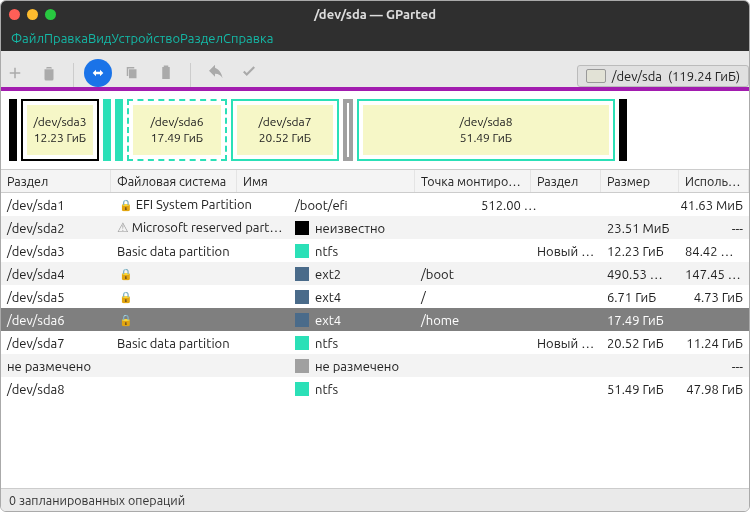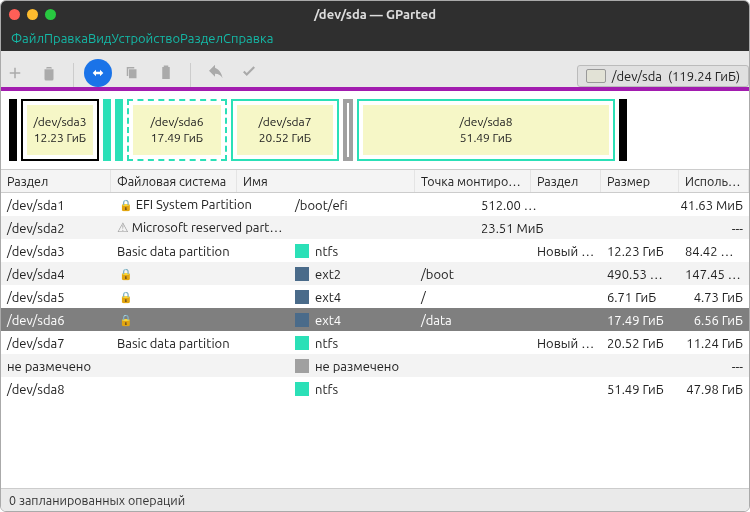--- a/index.html
+++ b/index.html
@@ -152,20 +152,21 @@
       <div class="col c-part">/dev/sda1</div>
       <div class="col c-name"> <span class="lock">🔒</span> EFI System Partition</div>
       <div class="col c-mount">/boot/efi</div>
       <div class="col c-label"></div>
       <div class="col c-size">512.00 МиБ</div>
       <div class="col c-used">41.63 МиБ</div>
     </div>
     <div class="row">
       <div class="col c-part">/dev/sda2</div>
       <div class="col c-name"> <span class="warn">⚠</span> Microsoft reserved partition</div>
+      <div class="col c-fs"><span class="fs-sw" style="background:#000000"></span>неизвестно</div>
       <div class="col c-mount"></div>
       <div class="col c-label"></div>
       <div class="col c-size">23.51 МиБ</div>
       <div class="col c-used">---</div>
     </div>
     <div class="row">
       <div class="col c-part">/dev/sda3</div>
       <div class="col c-name"> Basic data partition</div>
       <div class="col c-fs"><span class="fs-sw" style="background:#2be0b7"></span>ntfs</div>
       <div class="col c-mount"></div>
@@ -188,24 +189,23 @@
       <div class="col c-fs"><span class="fs-sw" style="background:#4a6b8a"></span>ext4</div>
       <div class="col c-mount">/</div>
       <div class="col c-label"></div>
       <div class="col c-size">6.71 ГиБ</div>
       <div class="col c-used">4.73 ГиБ</div>
     </div>
     <div class="row selected">
       <div class="col c-part">/dev/sda6</div>
       <div class="col c-name"> <span class="lock">🔒</span> </div>
       <div class="col c-fs"><span class="fs-sw" style="background:#4a6b8a"></span>ext4</div>
-      <div class="col c-mount">/data</div>
+      <div class="col c-mount">/home</div>
       <div class="col c-label"></div>
       <div class="col c-size">17.49 ГиБ</div>
-      <div class="col c-used">6.56 ГиБ</div>
     </div>
     <div class="row">
       <div class="col c-part">/dev/sda7</div>
       <div class="col c-name"> Basic data partition</div>
       <div class="col c-fs"><span class="fs-sw" style="background:#2be0b7"></span>ntfs</div>
       <div class="col c-mount"></div>
       <div class="col c-label">Новый том</div>
       <div class="col c-size">20.52 ГиБ</div>
       <div class="col c-used">11.24 ГиБ</div>
     </div>

